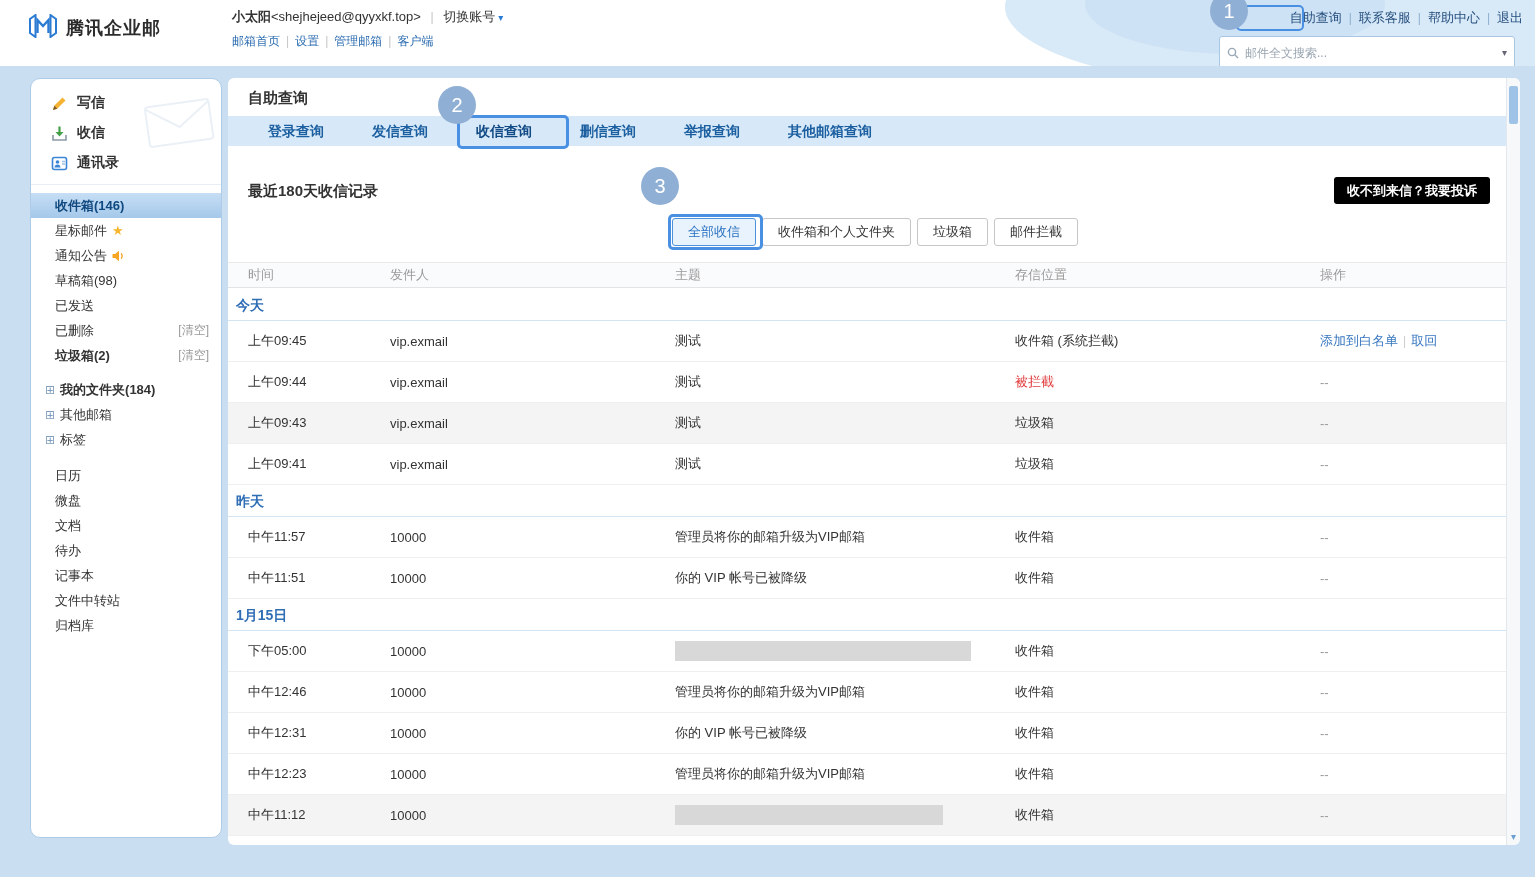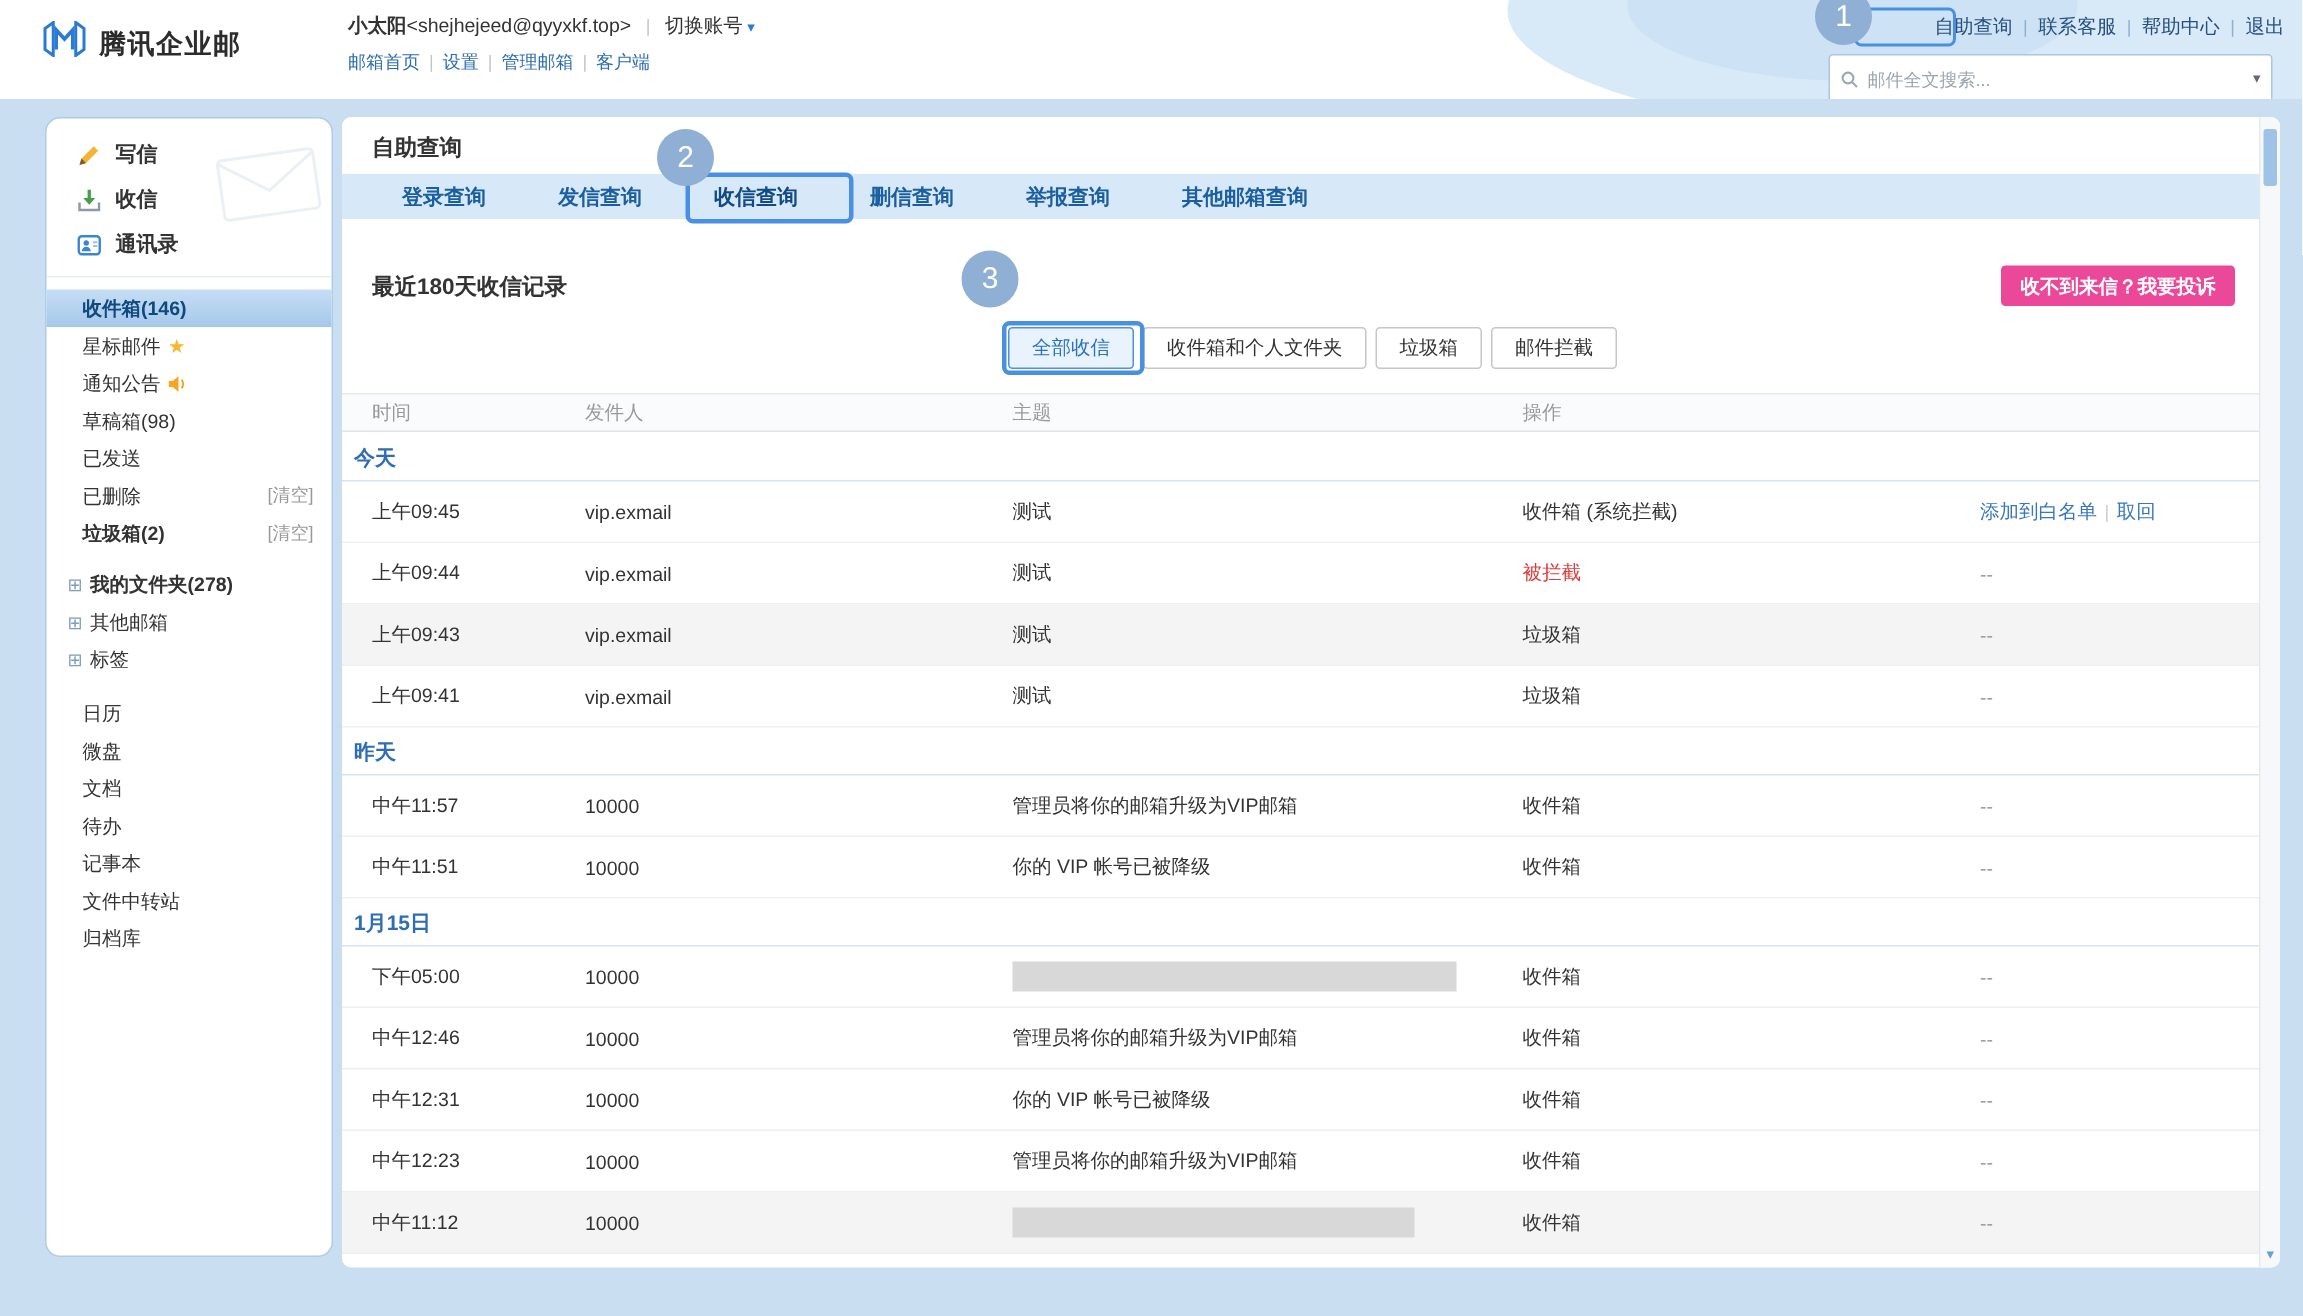--- a/index.html
+++ b/index.html
@@ -48,21 +48,21 @@
   .tree-prefix { color:#7f9dbd; margin-right:5px; font-size:12px; }
   .apps { margin-top:11px; }
 
   
   .panel { position:absolute; left:228px; top:78px; width:1292px; height:767px; background:#fff; border-radius:6px; }
   .ptitle { position:absolute; left:20px; top:11px; font-size:15px; color:#333; font-weight:bold; }
   .tabs { position:absolute; left:0; right:0; top:38px; height:30px; background:#d7e9f8; display:flex; align-items:flex-end; padding-left:16px; border-radius:0; }
   .tab { padding:0 24px; font-size:14px; font-weight:bold; color:#1c5fa0; line-height:30px; cursor:pointer; text-decoration:none; }
   .tab.sel { color:#114a85; }
   .sec-title { position:absolute; left:20px; top:104px; font-size:15px; font-weight:bold; color:#333; }
-  .complain { position:absolute; right:30px; top:99px; height:27px; padding:0 13px; background:#ec4899; color:#fff; border:none; border-radius:3px; font-size:13px; font-weight:bold; cursor:pointer; font-family:inherit; }
+  .complain { position:absolute; right:30px; top:99px; height:27px; padding:0 13px; background:#000000; color:#fff; border:none; border-radius:3px; font-size:13px; font-weight:bold; cursor:pointer; font-family:inherit; }
   .filters { position:absolute; left:444px; top:140px; display:flex; gap:6px; }
   .filter { height:28px; line-height:26px; padding:0 15px; background:#fff; border:1px solid #c6c6c6; border-radius:3px; font-size:13px; color:#333; cursor:pointer; text-decoration:none; }
   .filter.sel { background:#e9f3fd; border-color:#4e93d9; color:#2a72c0; }
 
   .thead { position:absolute; left:0; right:14px; top:184px; height:26px; display:grid; grid-template-columns:142px 285px 340px 305px 1fr; padding-left:20px; align-items:center; background:#fafbfc; border-top:1px solid #e9e9e9; border-bottom:1px solid #e4e4e4; font-size:13px; color:#9a9a9a; }
   .tbody { position:absolute; left:0; right:14px; top:211px; bottom:0; overflow:hidden; }
   .group-row { height:32px; line-height:32px; padding-left:8px; color:#2f6db5; font-size:14px; font-weight:bold; border-bottom:1px solid #d3e4f3; }
   .tr { height:41px; display:grid; grid-template-columns:142px 285px 340px 305px 1fr; padding-left:20px; align-items:center; font-size:13px; color:#333; border-bottom:1px solid #efefef; }
   .tr.shaded { background:#f4f4f4; }
   .loc.red { color:#e03b3b; }
@@ -185,21 +185,21 @@
           <a class="side-action">[清空]</a>
         </div>
         <div class="side-item bold">
           <span class="side-label">垃圾箱(2)</span>
           <a class="side-action">[清空]</a>
         </div>
       </div>
     <div class="trees" id="trees">
         <div class="side-item tree bold">
           <span class="tree-prefix">⊞</span>
-          <span class="side-label">我的文件夹(278)</span>
+          <span class="side-label">我的文件夹(184)</span>
         </div>
         <div class="side-item tree">
           <span class="tree-prefix">⊞</span>
           <span class="side-label">其他邮箱</span>
         </div>
         <div class="side-item tree">
           <span class="tree-prefix">⊞</span>
           <span class="side-label">标签</span>
         </div>
       </div>
@@ -229,20 +229,21 @@
     <div class="filters" id="filters">
         <a class="filter sel">全部收信</a>
         <a class="filter">收件箱和个人文件夹</a>
         <a class="filter">垃圾箱</a>
         <a class="filter">邮件拦截</a>
       </div>
     <div class="thead" id="thead">
         <div class="th">时间</div>
         <div class="th">发件人</div>
         <div class="th">主题</div>
+        <div class="th">存信位置</div>
         <div class="th">操作</div>
       </div>
     <div class="tbody" id="tbody">
         <div class="group-row">今天</div>
         <div class="tr">
           <div class="td">上午09:45</div>
           <div class="td">vip.exmail</div>
           <div class="td">测试</div>
           <div class="td loc">收件箱 (系统拦截)</div>
           <div class="td ops"><a class="oplink">添加到白名单</a><span class="sep">|</span><a class="oplink">取回</a></div>

